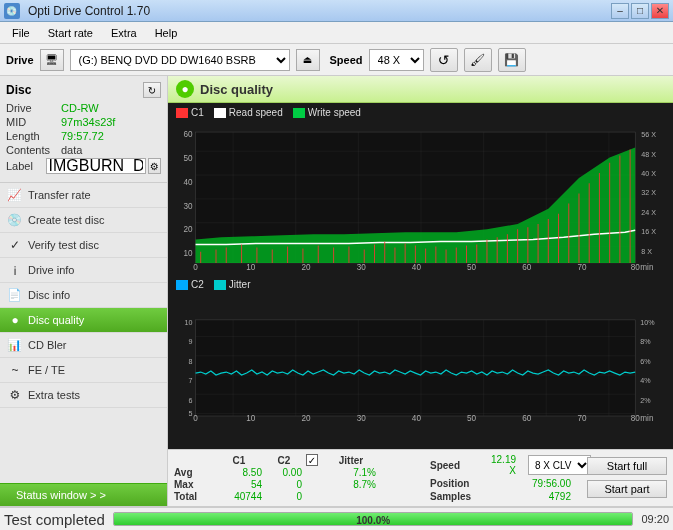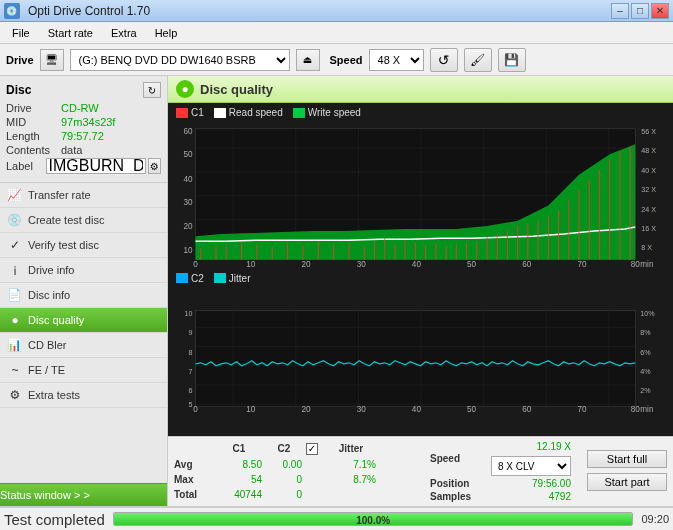--- a/index.html
+++ b/index.html
@@ -161,21 +161,21 @@
       width: 14px; height: 14px;
       display: flex; align-items: center; justify-content: center;
       font-size: 12px;
     }
     .nav-item.active .nav-icon { color: white; }
 
     
     .sidebar-status {
       background: linear-gradient(to bottom, #70cc40, #50aa20);
       color: white;
-      padding: 5px 0;
+      padding: 5px 16px;
       font-size: 11px;
       cursor: pointer;
       display: flex;
       align-items: flex-end;
       gap: 4px;
       border-top: 1px solid #40aa10;
     }
 
     
     .content-area {
@@ -611,21 +611,21 @@
 
           <div class="st-lbl">Total</div>
           <div class="st-val">40744</div>
           <div class="st-val">0</div>
           <div></div>
           <div></div>
         </div>
 
         <div style="display:grid;grid-template-columns:55px 80px;gap:2px 6px;align-items:center;margin-left:8px;">
           <div class="st-lbl">Speed</div>
-          <div style="display:flex;gap:4px;flex-direction:column;">
+          <div style="display:flex;align-items:center;gap:12px;">
             <span class="st-val">12.19 X</span>
             <select class="speed-select-small">
               <option>8 X CLV</option>
             </select>
           </div>
           <div class="st-lbl">Position</div>
           <div class="st-val">79:56.00</div>
           <div class="st-lbl">Samples</div>
           <div class="st-val">4792</div>
         </div>

